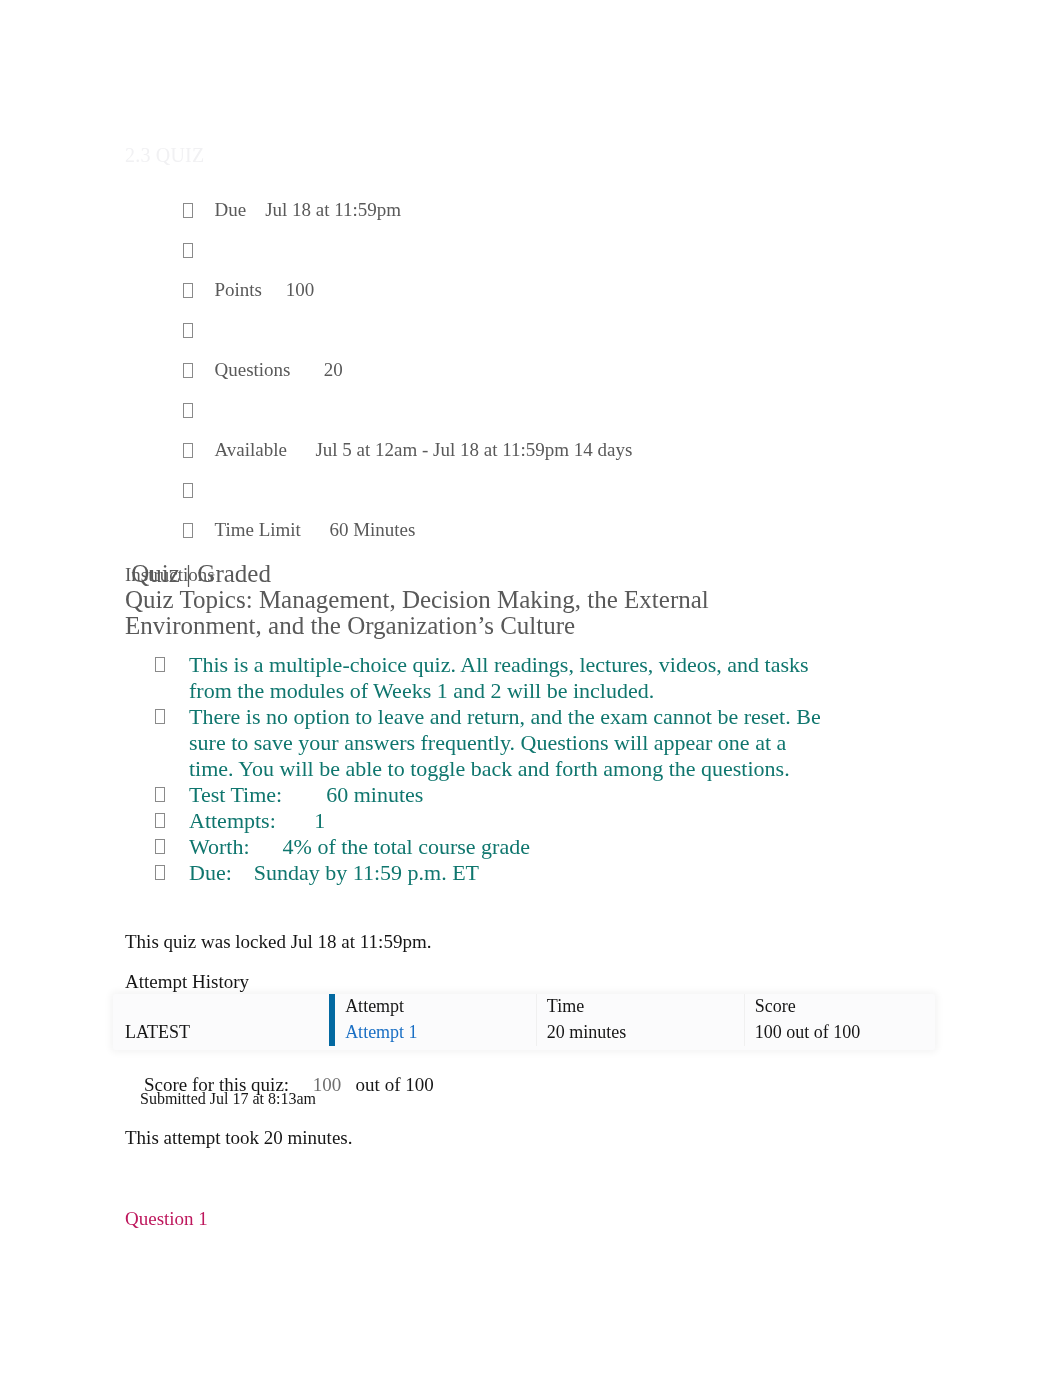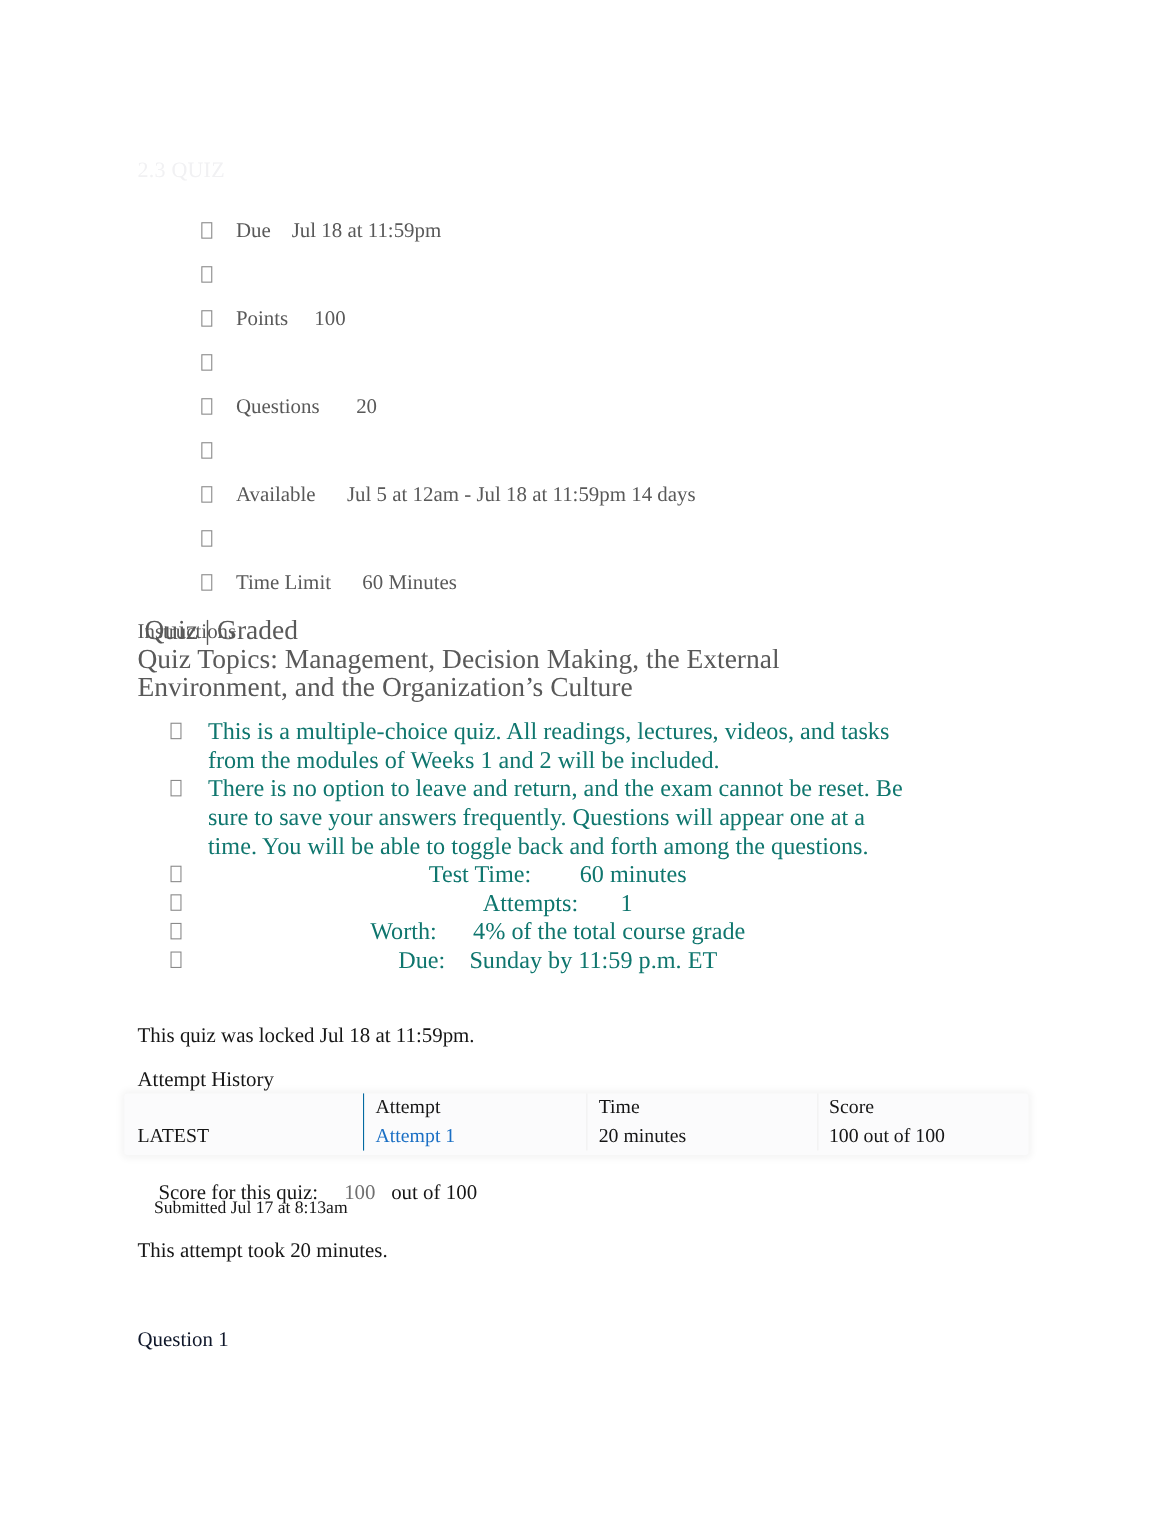--- a/index.html
+++ b/index.html
@@ -99,21 +99,21 @@
     padding-left: 64px;
     margin: 0 0 0 0;
   }
   .inst-item .bullet {
     position: absolute;
     left: 30px;
     top: 5px;
     margin: 0;
   }
   .inst-item .inst-text { display: block; }
-  .inst-item .inst-text.nowrap { white-space: pre; text-align: center; }
+  .inst-item .inst-text.nowrap { white-space: pre; }
 
   
   .locked-note {
     position: absolute;
     left: 125px;
     top: 929px;
     font-size: 19px;
     line-height: 26px;
     color: #161616;
   }
@@ -148,21 +148,21 @@
     font-family: "Liberation Serif", "DejaVu Serif", serif;
   }
   .attempt-table td, .attempt-table th {
     padding: 0;
     text-align: left;
     font-weight: normal;
     vertical-align: top;
     height: 26px;
   }
   .col-label  { width: 214px; padding-left: 12px !important; }
-  .col-att    { width: 200px; border-left: 1px solid #0369a1; padding-left: 10px !important; }
+  .col-att    { width: 200px; border-left: 6px solid #0369a1; padding-left: 10px !important; }
   .col-time   { width: 207px; border-left: 1px solid #f0f0f0; padding-left: 10px !important; }
   .col-score  { width: 190px; border-left: 1px solid #f0f0f0; padding-left: 10px !important; }
   .attempt-link {
     color: #1a6fc4;
     text-decoration: none;
     cursor: pointer;
   }
 
   
   .score-line {
@@ -191,21 +191,21 @@
     font-size: 19px;
     line-height: 26px;
     color: #161616;
   }
   .question-head {
     position: absolute;
     left: 125px;
     top: 1206px;
     font-size: 19px;
     line-height: 26px;
-    color: #0f172a;
+    color: #be185d;
   }
 </style>
 </head>
 <body>
 
 <div class="page">
 
   <div class="doc-title">2.3 QUIZ</div>
 
   <div class="meta-list">

